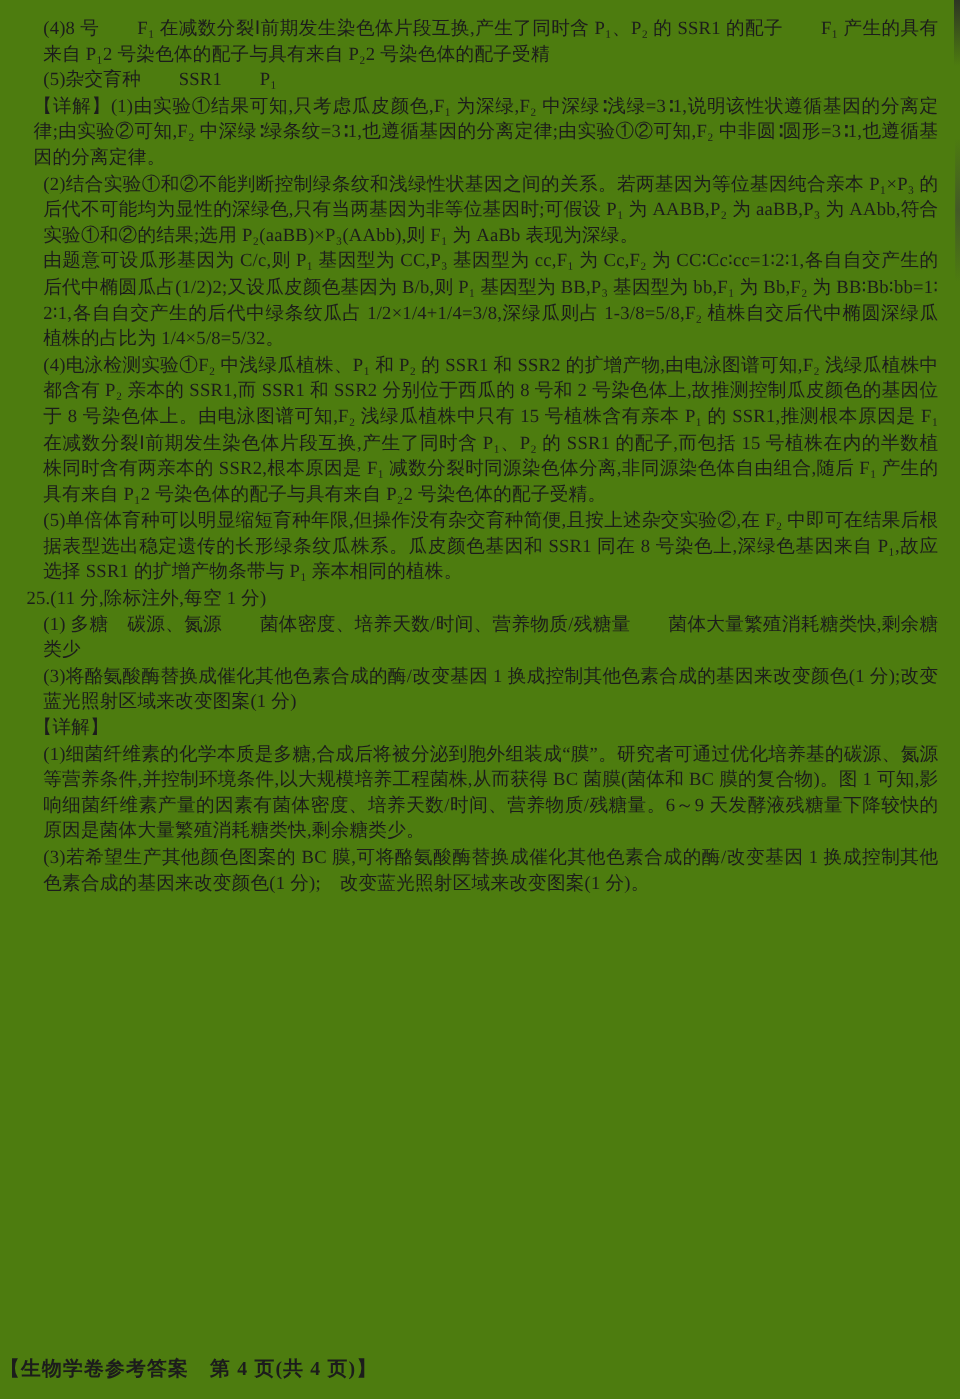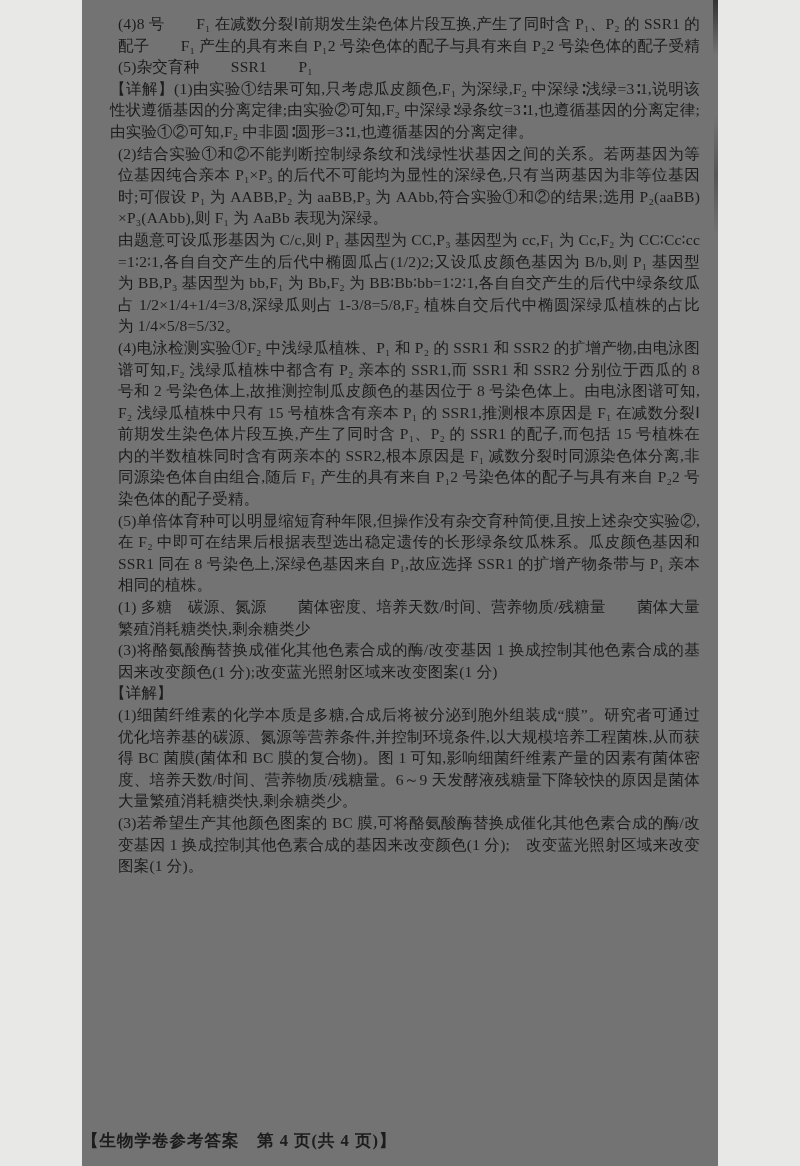--- a/index.html
+++ b/index.html
@@ -2,24 +2,24 @@
 <html><head>
 <meta charset="utf-8">
 <style>
   html, body {
     margin: 0;
     padding: 0;
     background: #e8e8e6;
   }
   .page {
     position: relative;
-    width: 636px;
+    width: 800px;
     height: 1166px;
     margin: 0 auto;
-    background: #737373;
+    background: #4d7c0f;
     color: #1c1c1c;
     font-family: "Liberation Serif", serif;
     overflow: hidden;
     box-sizing: border-box;
   }
   .text-block {
     position: absolute;
     top: 13px;
     left: 22px;
     right: 18px;
@@ -70,20 +70,21 @@
   <div class="scan-edge-mid"></div>
 
   <div class="text-block">
     <p class="ind-item">(4)8 号　　F₁ 在减数分裂Ⅰ前期发生染色体片段互换,产生了同时含 P₁、P₂ 的 SSR1 的配子　　F₁ 产生的具有来自 P₁2 号染色体的配子与具有来自 P₂2 号染色体的配子受精</p>
     <p class="ind-item">(5)杂交育种　　SSR1　　P₁</p>
     <p class="ind-detail">【详解】(1)由实验①结果可知,只考虑瓜皮颜色,F₁ 为深绿,F₂ 中深绿∶浅绿=3∶1,说明该性状遵循基因的分离定律;由实验②可知,F₂ 中深绿∶绿条纹=3∶1,也遵循基因的分离定律;由实验①②可知,F₂ 中非圆∶圆形=3∶1,也遵循基因的分离定律。</p>
     <p class="ind-item">(2)结合实验①和②不能判断控制绿条纹和浅绿性状基因之间的关系。若两基因为等位基因纯合亲本 P₁×P₃ 的后代不可能均为显性的深绿色,只有当两基因为非等位基因时;可假设 P₁ 为 AABB,P₂ 为 aaBB,P₃ 为 AAbb,符合实验①和②的结果;选用 P₂(aaBB)×P₃(AAbb),则 F₁ 为 AaBb 表现为深绿。</p>
     <p class="ind-item">由题意可设瓜形基因为 C/c,则 P₁ 基因型为 CC,P₃ 基因型为 cc,F₁ 为 Cc,F₂ 为 CC∶Cc∶cc=1∶2∶1,各自自交产生的后代中椭圆瓜占(1/2)2;又设瓜皮颜色基因为 B/b,则 P₁ 基因型为 BB,P₃ 基因型为 bb,F₁ 为 Bb,F₂ 为 BB∶Bb∶bb=1∶2∶1,各自自交产生的后代中绿条纹瓜占 1/2×1/4+1/4=3/8,深绿瓜则占 1-3/8=5/8,F₂ 植株自交后代中椭圆深绿瓜植株的占比为 1/4×5/8=5/32。</p>
     <p class="ind-item">(4)电泳检测实验①F₂ 中浅绿瓜植株、P₁ 和 P₂ 的 SSR1 和 SSR2 的扩增产物,由电泳图谱可知,F₂ 浅绿瓜植株中都含有 P₂ 亲本的 SSR1,而 SSR1 和 SSR2 分别位于西瓜的 8 号和 2 号染色体上,故推测控制瓜皮颜色的基因位于 8 号染色体上。由电泳图谱可知,F₂ 浅绿瓜植株中只有 15 号植株含有亲本 P₁ 的 SSR1,推测根本原因是 F₁ 在减数分裂Ⅰ前期发生染色体片段互换,产生了同时含 P₁、P₂ 的 SSR1 的配子,而包括 15 号植株在内的半数植株同时含有两亲本的 SSR2,根本原因是 F₁ 减数分裂时同源染色体分离,非同源染色体自由组合,随后 F₁ 产生的具有来自 P₁2 号染色体的配子与具有来自 P₂2 号染色体的配子受精。</p>
     <p class="ind-item">(5)单倍体育种可以明显缩短育种年限,但操作没有杂交育种简便,且按上述杂交实验②,在 F₂ 中即可在结果后根据表型选出稳定遗传的长形绿条纹瓜株系。瓜皮颜色基因和 SSR1 同在 8 号染色上,深绿色基因来自 P₁,故应选择 SSR1 的扩增产物条带与 P₁ 亲本相同的植株。</p>
+    <p class="ind-root">25.(11 分,除标注外,每空 1 分)</p>
     <p class="ind-item">(1) 多糖　碳源、氮源　　菌体密度、培养天数/时间、营养物质/残糖量　　菌体大量繁殖消耗糖类快,剩余糖类少</p>
     <p class="ind-item">(3)将酪氨酸酶替换成催化其他色素合成的酶/改变基因 1 换成控制其他色素合成的基因来改变颜色(1 分);改变蓝光照射区域来改变图案(1 分)</p>
     <p class="ind-detail">【详解】</p>
     <p class="ind-item">(1)细菌纤维素的化学本质是多糖,合成后将被分泌到胞外组装成“膜”。研究者可通过优化培养基的碳源、氮源等营养条件,并控制环境条件,以大规模培养工程菌株,从而获得 BC 菌膜(菌体和 BC 膜的复合物)。图 1 可知,影响细菌纤维素产量的因素有菌体密度、培养天数/时间、营养物质/残糖量。6～9 天发酵液残糖量下降较快的原因是菌体大量繁殖消耗糖类快,剩余糖类少。</p>
     <p class="ind-item">(3)若希望生产其他颜色图案的 BC 膜,可将酪氨酸酶替换成催化其他色素合成的酶/改变基因 1 换成控制其他色素合成的基因来改变颜色(1 分);　改变蓝光照射区域来改变图案(1 分)。</p>
   </div>
 
   <div class="page-footer">【生物学卷参考答案　第 4 页(共 4 页)】</div>
 
 </div>

